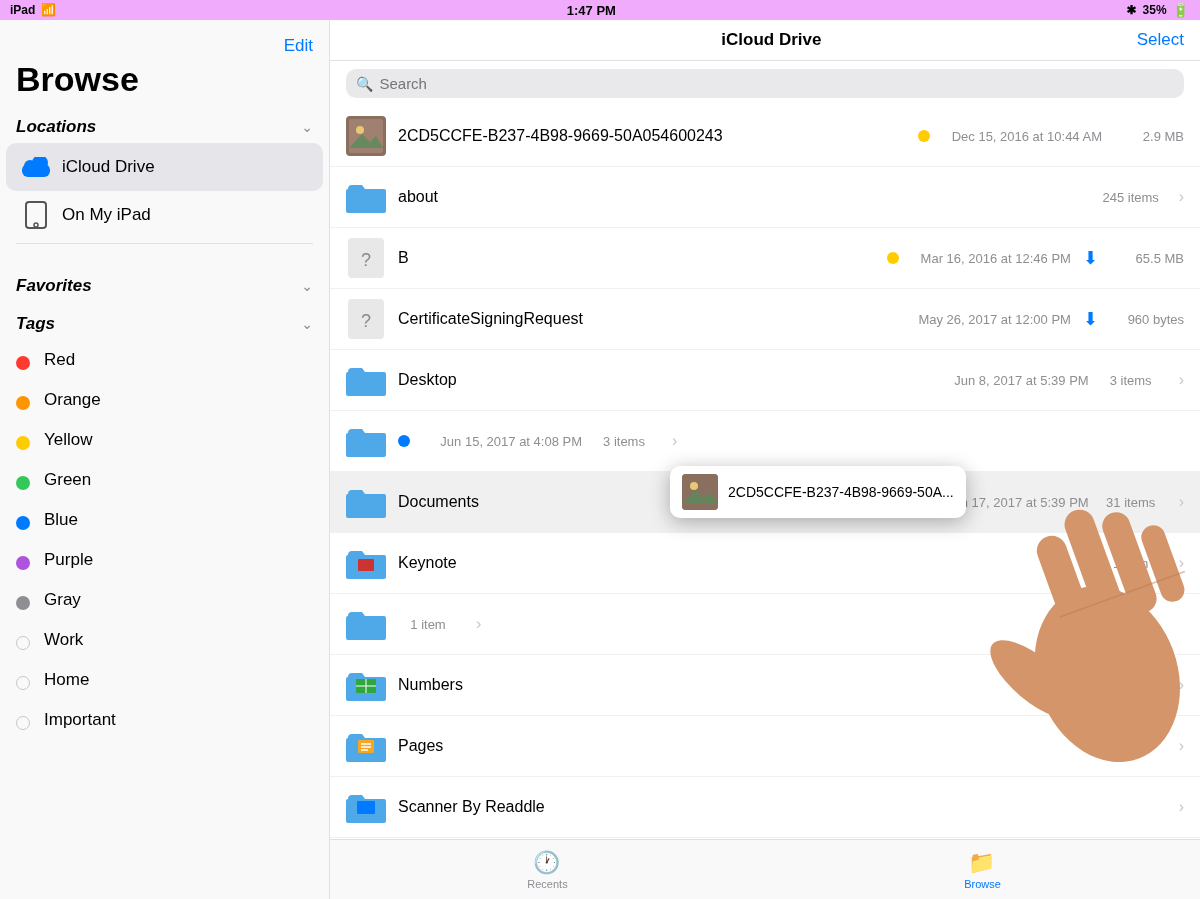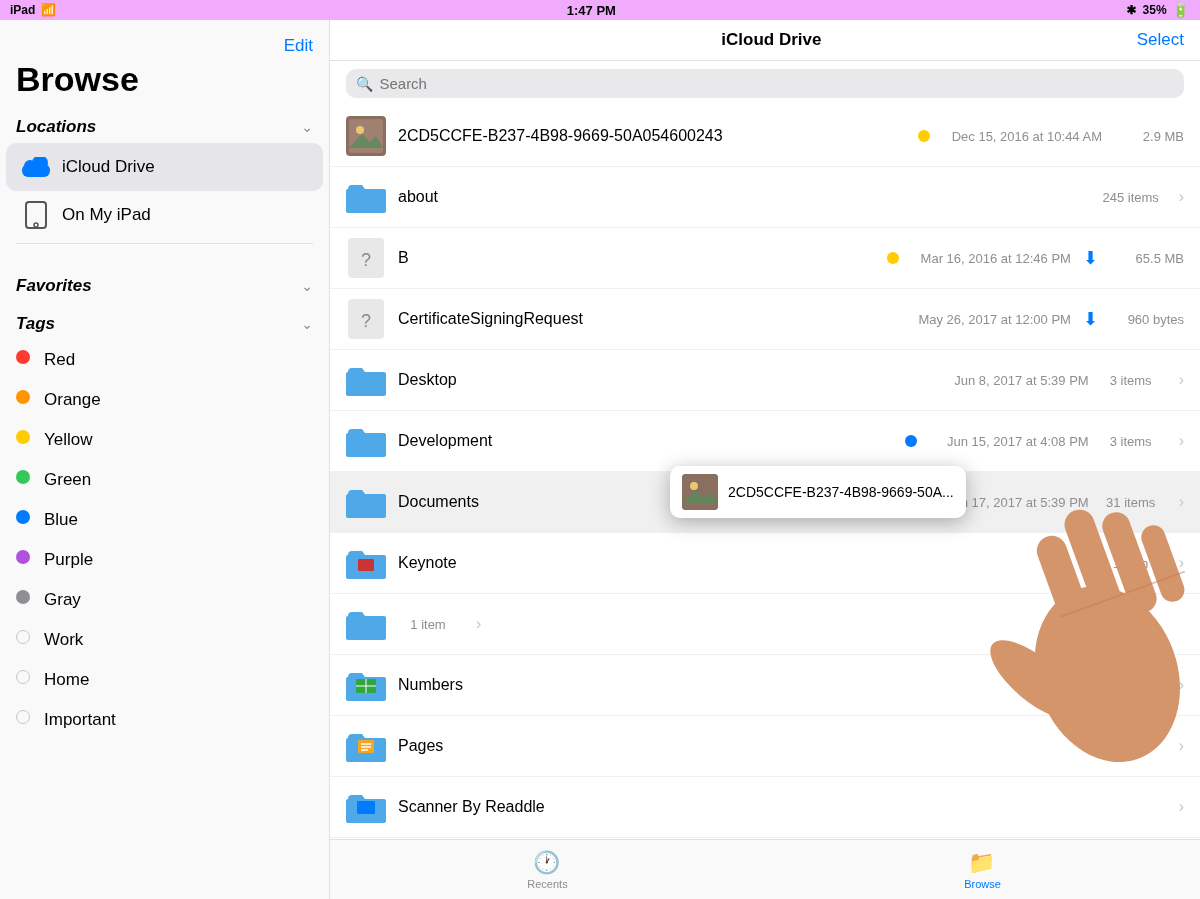--- a/index.html
+++ b/index.html
@@ -102,21 +102,21 @@
     }
 
     .sidebar-divider {
       height: 1px;
       background: #e0e0e0;
       margin: 4px 16px;
     }
 
     .tag-item {
       display: flex;
-      align-items: flex-start;
+      align-items: flex-end;
       padding: 10px 16px;
       cursor: pointer;
     }
     .tag-dot {
       width: 14px;
       height: 14px;
       border-radius: 50%;
       margin-right: 14px;
       flex-shrink: 0;
     }
@@ -530,21 +530,20 @@
             <span class="file-chevron">›</span>
           </div>
         </div>
 
         <div class="file-row">
           <div class="file-icon">
             <svg class="folder-svg" viewBox="0 0 40 32">
               <path d="M2 8 Q2 4 6 4 L16 4 L19 8 L38 8 Q40 8 40 10 L40 30 Q40 32 38 32 L2 32 Q0 32 0 30 L0 10 Q0 8 2 8Z" fill="#4fa8e8"></path>
             </svg>
           </div>
-          <span class="file-name">Development</span>
           <div class="file-meta">
             <div class="file-status-dot" style="background:#007aff;"></div>
             <span class="file-date">Jun 15, 2017 at 4:08 PM</span>
             <span class="file-items">3 items</span>
             <span class="file-chevron">›</span>
           </div>
         </div>
 
         <div class="file-row highlighted">
           <div class="file-icon">

